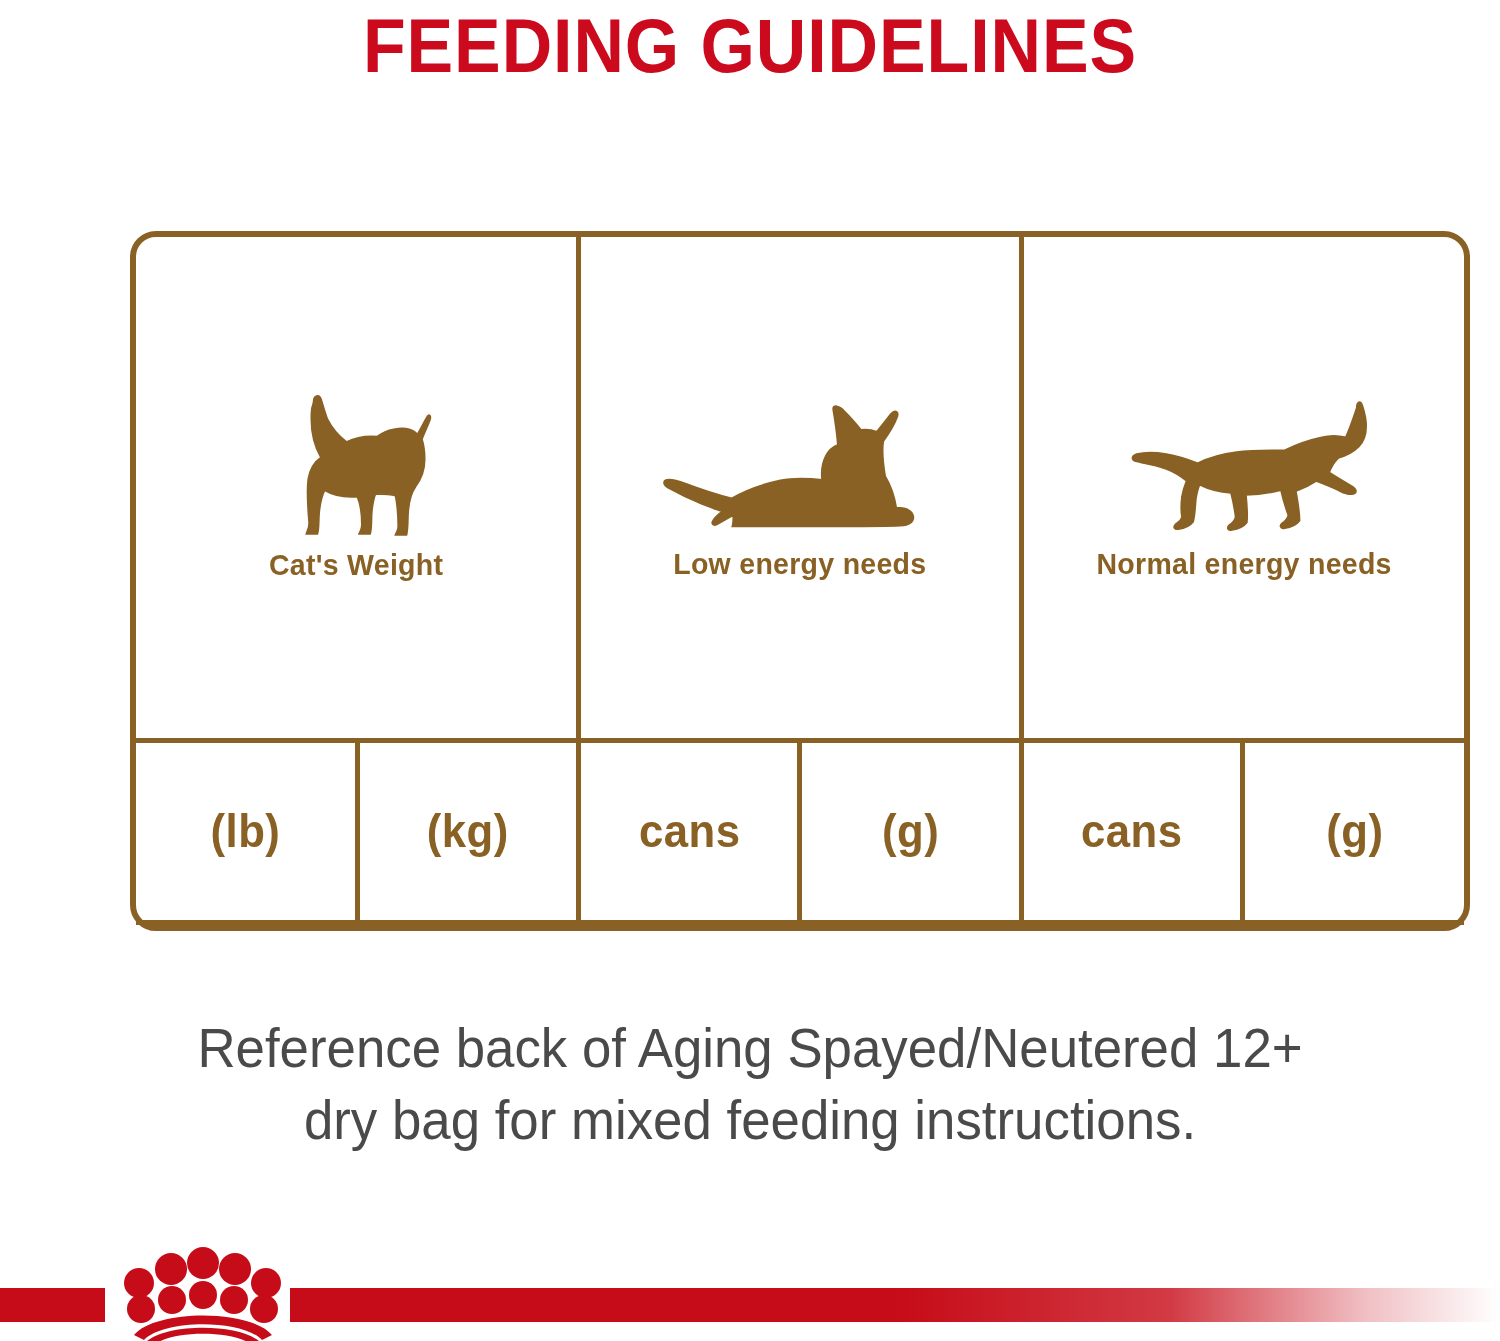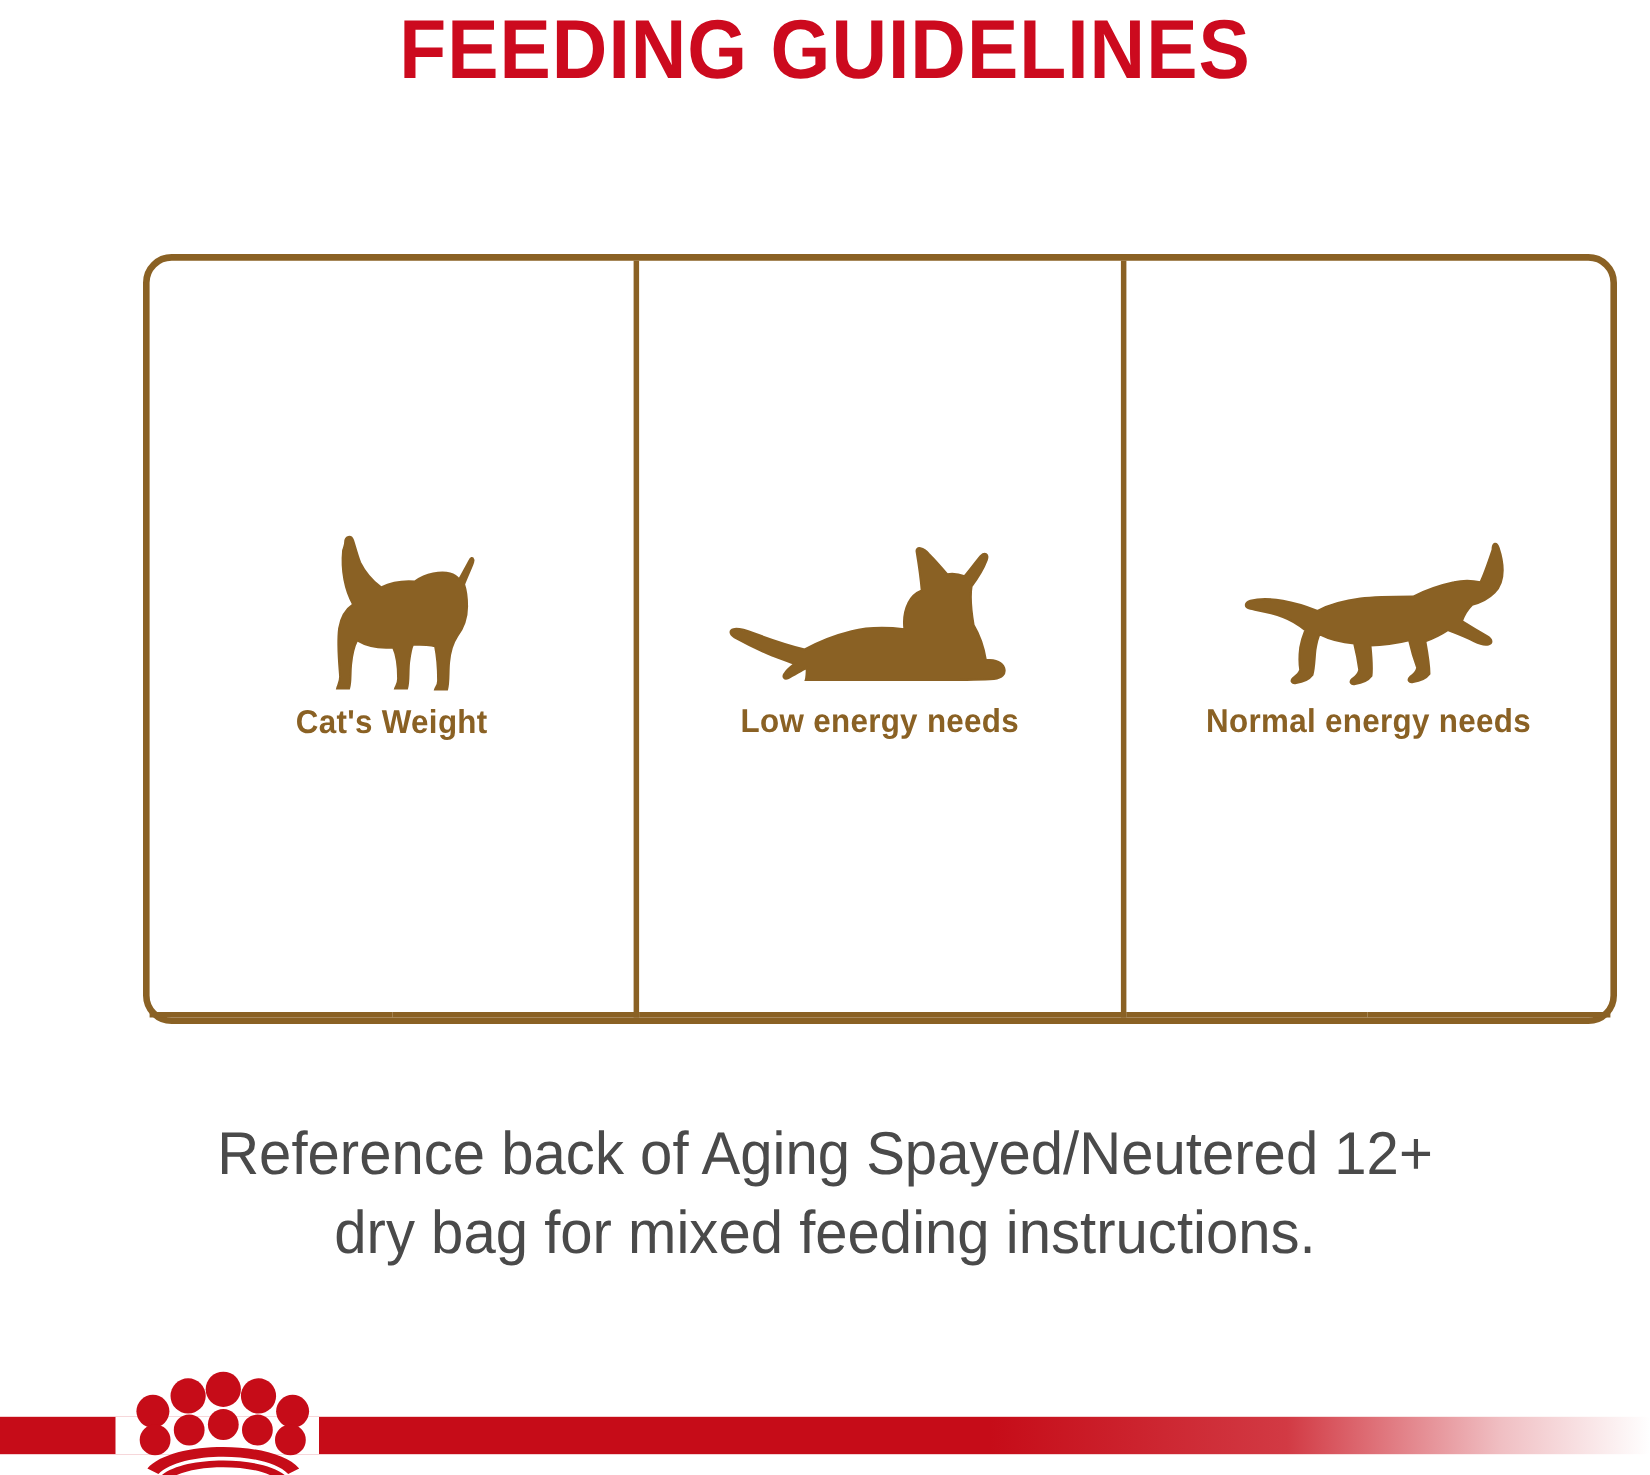--- a/index.html
+++ b/index.html
@@ -276,20 +276,28 @@
             C 254 80, 258 74, 262 70
             C 270 68, 278 64, 284 58
             C 290 52, 292 44, 292 36
             C 292 28, 290 20, 288 14
             C 286 8, 282 9, 282 16 Z"></path>
         </svg>
         <span class="icon-label">Normal energy needs</span>
       </td>
     </tr>
 
+    <tr>
+      <td class="unit-cell hline vline" style="width:134px">(lb)</td>
+      <td class="unit-cell hline vline" style="width:152px">(kg)</td>
+      <td class="unit-cell hline vline" style="width:253px">cans</td>
+      <td class="unit-cell hline vline" style="width:258px">(g)</td>
+      <td class="unit-cell hline vline" style="width:260px">cans</td>
+      <td class="unit-cell hline" style="width:273px">(g)</td>
+    </tr>
 
 
 
 
   </tbody>
     </table>
 </div>
 
 <div class="note">
   <span>Reference back of Aging Spayed/Neutered 12+</span>

